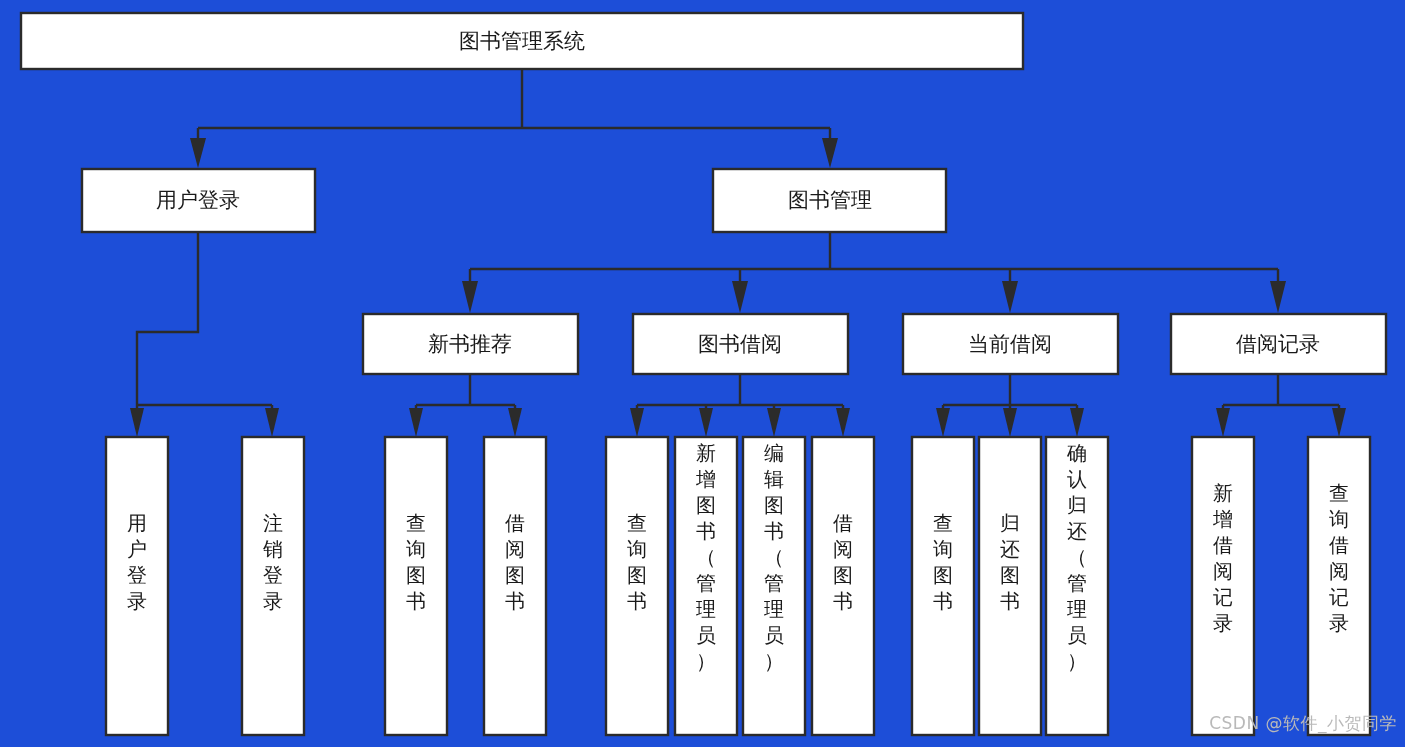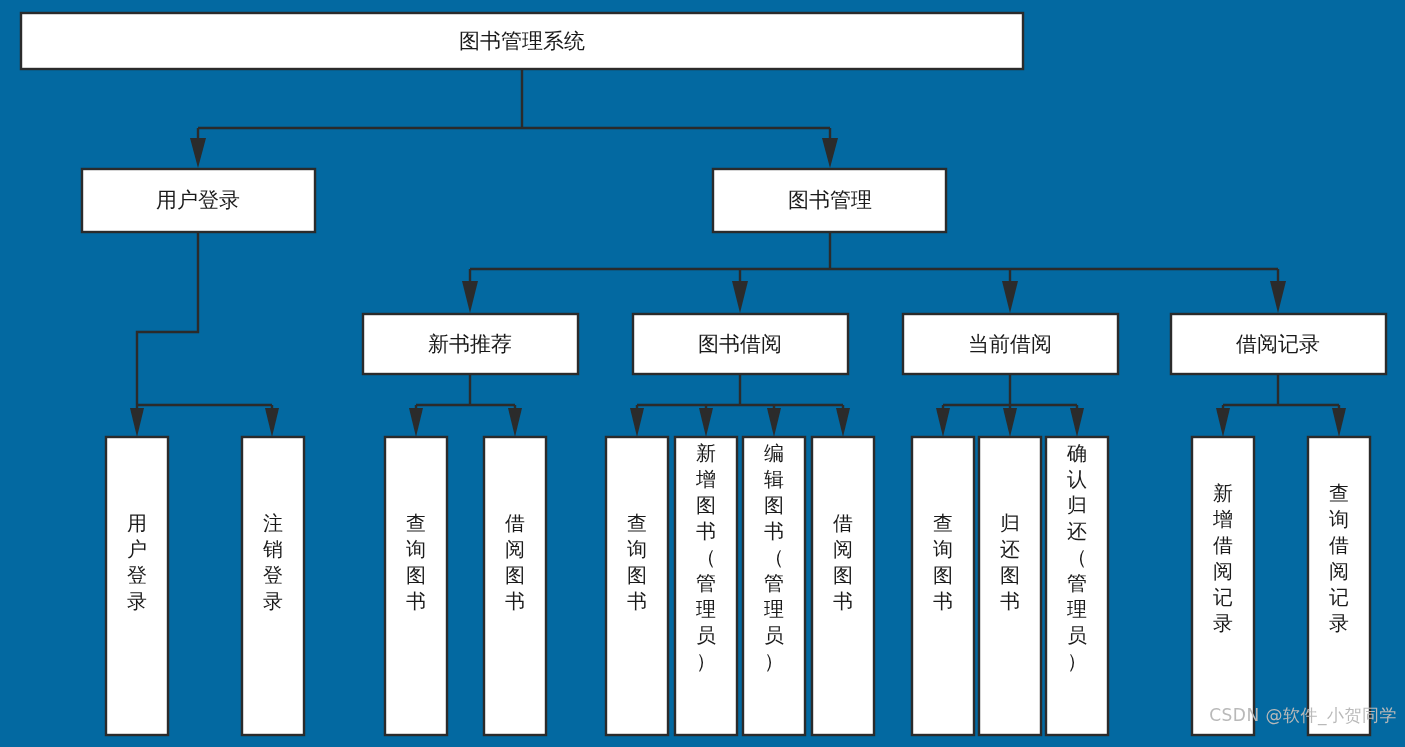--- a/index.html
+++ b/index.html
@@ -10,21 +10,21 @@
   body {
     width: 1405px;
     height: 747px;
     font-family: "DejaVu Sans", "Liberation Sans", sans-serif;
     overflow: hidden;
   }
   #diagram-root {
     position: relative;
     width: 1405px;
     height: 747px;
-    background: #0369a1;
+    background: #1d4ed8;
   }
   svg#flow {
     position: absolute;
     left: 0;
     top: 0;
     width: 1405px;
     height: 747px;
     display: block;
   }
   .node-rect {
@@ -49,21 +49,21 @@
     stroke: #2b2b2b;
     stroke-width: 2.4;
     fill: none;
   }
   .arrow-head {
     fill: #2b2b2b;
   }
   .watermark {
     position: absolute;
     right: 8px;
-    bottom: 20px;
+    bottom: 12px;
     font-family: "DejaVu Sans", "Liberation Sans", sans-serif;
     font-size: 17px;
     color: #b9b9b9;
     letter-spacing: 0.5px;
     white-space: nowrap;
     user-select: none;
   }
 </style>
 </head>
 <body>

